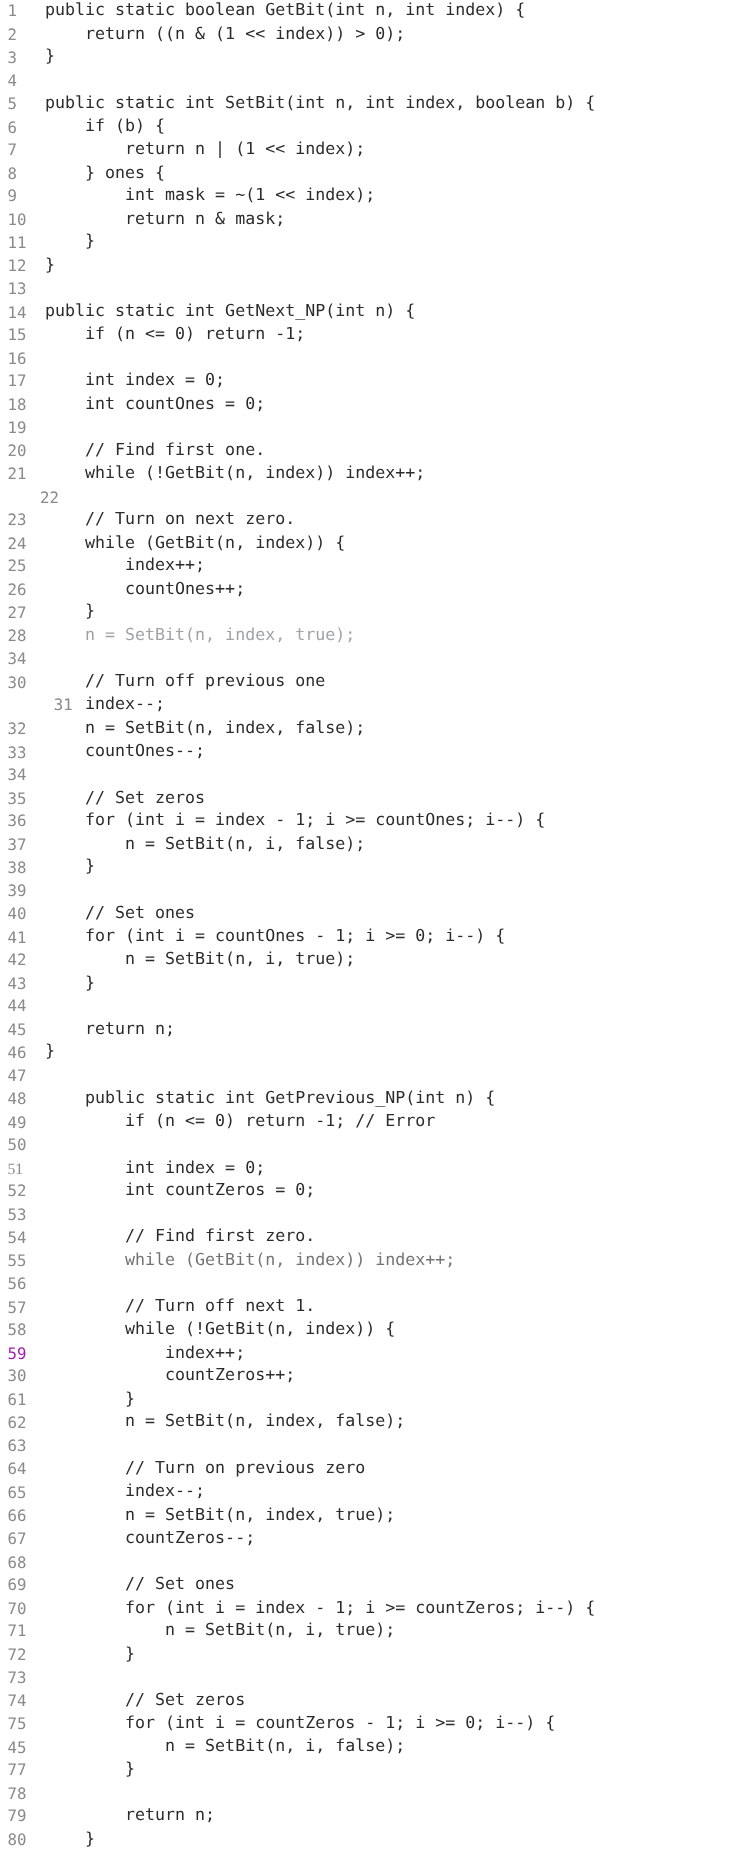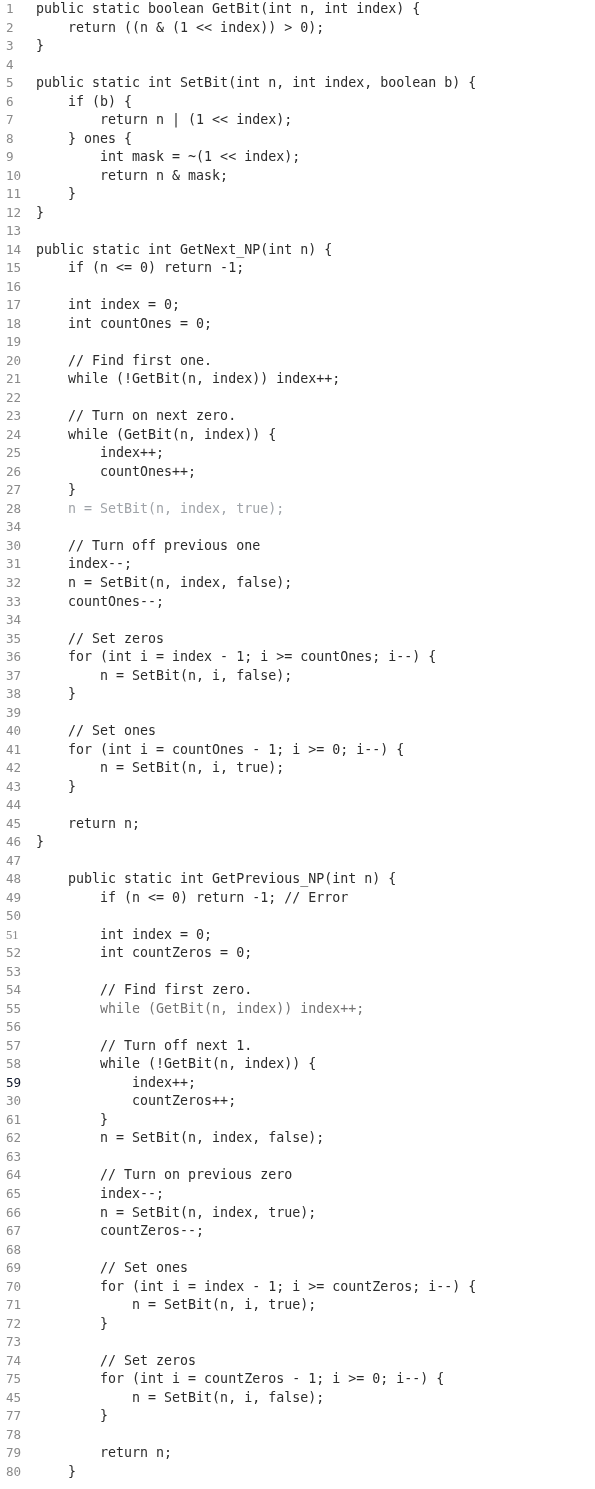--- a/index.html
+++ b/index.html
@@ -77,30 +77,30 @@
       <div class="code-line" style="top: 0px;"><span class="line-number" style="color: rgb(138, 138, 138);">12</span><span class="line-code" style="color: rgb(43, 43, 43);">}</span></div>
       <div class="code-line" style="top: 0px;"><span class="line-number" style="color: rgb(138, 138, 138);">13</span><span class="line-code" style="color: rgb(43, 43, 43);"></span></div>
       <div class="code-line" style="top: 0px;"><span class="line-number" style="color: rgb(138, 138, 138);">14</span><span class="line-code" style="color: rgb(43, 43, 43);">public static int GetNext_NP(int n) {</span></div>
       <div class="code-line" style="top: 0px;"><span class="line-number" style="color: rgb(138, 138, 138);">15</span><span class="line-code" style="color: rgb(43, 43, 43);">    if (n &lt;= 0) return -1;</span></div>
       <div class="code-line" style="top: 0px;"><span class="line-number" style="color: rgb(138, 138, 138);">16</span><span class="line-code" style="color: rgb(43, 43, 43);"></span></div>
       <div class="code-line" style="top: 0px;"><span class="line-number" style="color: rgb(138, 138, 138);">17</span><span class="line-code" style="color: rgb(43, 43, 43);">    int index = 0;</span></div>
       <div class="code-line" style="top: 0px;"><span class="line-number" style="color: rgb(138, 138, 138);">18</span><span class="line-code" style="color: rgb(43, 43, 43);">    int countOnes = 0;</span></div>
       <div class="code-line" style="top: 0px;"><span class="line-number" style="color: rgb(138, 138, 138);">19</span><span class="line-code" style="color: rgb(43, 43, 43);"></span></div>
       <div class="code-line" style="top: 0px;"><span class="line-number" style="color: rgb(138, 138, 138);">20</span><span class="line-code" style="color: rgb(43, 43, 43);">    // Find first one.</span></div>
       <div class="code-line" style="top: 0px;"><span class="line-number" style="color: rgb(138, 138, 138);">21</span><span class="line-code" style="color: rgb(43, 43, 43);">    while (!GetBit(n, index)) index++;</span></div>
-      <div class="code-line" style="top: 0px;"><span class="line-number" style="color: rgb(138, 138, 138);">22</span><span class="line-code" style="color: rgb(43, 43, 43);"></span></div>
+      <div class="code-line" style="top: 0px;"><span class="line-number" style="color: rgb(138, 138, 138); margin-left: 26px;">22</span><span class="line-code" style="color: rgb(43, 43, 43);"></span></div>
       <div class="code-line" style="top: 0px;"><span class="line-number" style="color: rgb(138, 138, 138);">23</span><span class="line-code" style="color: rgb(43, 43, 43);">    // Turn on next zero.</span></div>
       <div class="code-line" style="top: 0px;"><span class="line-number" style="color: rgb(138, 138, 138);">24</span><span class="line-code" style="color: rgb(43, 43, 43);">    while (GetBit(n, index)) {</span></div>
       <div class="code-line" style="top: 0px;"><span class="line-number" style="color: rgb(138, 138, 138);">25</span><span class="line-code" style="color: rgb(43, 43, 43);">        index++;</span></div>
       <div class="code-line" style="top: 0px;"><span class="line-number" style="color: rgb(138, 138, 138);">26</span><span class="line-code" style="color: rgb(43, 43, 43);">        countOnes++;</span></div>
       <div class="code-line" style="top: 0px;"><span class="line-number" style="color: rgb(138, 138, 138);">27</span><span class="line-code" style="color: rgb(43, 43, 43);">    }</span></div>
       <div class="code-line faded" style="top: 0px;"><span class="line-number" style="color: rgb(138, 138, 138);">28</span><span class="line-code" style="color: rgb(159, 163, 168);">    n = SetBit(n, index, true);</span></div>
       <div class="code-line" style="top: 0px;"><span class="line-number" style="color: rgb(138, 138, 138);">34</span><span class="line-code" style="color: rgb(43, 43, 43);"></span></div>
       <div class="code-line" style="top: 0px;"><span class="line-number" style="color: rgb(138, 138, 138);">30</span><span class="line-code" style="color: rgb(43, 43, 43);">    // Turn off previous one</span></div>
-      <div class="code-line" style="top: 0px;"><span class="line-number" style="color: rgb(138, 138, 138);">31</span><span class="line-code" style="color: rgb(43, 43, 43);">    index--;</span></div>
+      <div class="code-line" style="top: 0px;"><span class="line-number" style="color: rgb(138, 138, 138); margin-left: 37px;">31</span><span class="line-code" style="color: rgb(43, 43, 43);">    index--;</span></div>
       <div class="code-line" style="top: 0px;"><span class="line-number" style="color: rgb(138, 138, 138);">32</span><span class="line-code" style="color: rgb(43, 43, 43);">    n = SetBit(n, index, false);</span></div>
       <div class="code-line" style="top: 0px;"><span class="line-number" style="color: rgb(138, 138, 138);">33</span><span class="line-code" style="color: rgb(43, 43, 43);">    countOnes--;</span></div>
       <div class="code-line" style="top: 0px;"><span class="line-number" style="color: rgb(138, 138, 138);">34</span><span class="line-code" style="color: rgb(43, 43, 43);"></span></div>
       <div class="code-line" style="top: 0px;"><span class="line-number" style="color: rgb(138, 138, 138);">35</span><span class="line-code" style="color: rgb(43, 43, 43);">    // Set zeros</span></div>
       <div class="code-line" style="top: 0px;"><span class="line-number" style="color: rgb(138, 138, 138);">36</span><span class="line-code" style="color: rgb(43, 43, 43);">    for (int i = index - 1; i &gt;= countOnes; i--) {</span></div>
       <div class="code-line" style="top: 0px;"><span class="line-number" style="color: rgb(138, 138, 138);">37</span><span class="line-code" style="color: rgb(43, 43, 43);">        n = SetBit(n, i, false);</span></div>
       <div class="code-line" style="top: 0px;"><span class="line-number" style="color: rgb(138, 138, 138);">38</span><span class="line-code" style="color: rgb(43, 43, 43);">    }</span></div>
       <div class="code-line" style="top: 0px;"><span class="line-number" style="color: rgb(138, 138, 138);">39</span><span class="line-code" style="color: rgb(43, 43, 43);"></span></div>
       <div class="code-line" style="top: 0px;"><span class="line-number" style="color: rgb(138, 138, 138);">40</span><span class="line-code" style="color: rgb(43, 43, 43);">    // Set ones</span></div>
       <div class="code-line" style="top: 0px;"><span class="line-number" style="color: rgb(138, 138, 138);">41</span><span class="line-code" style="color: rgb(43, 43, 43);">    for (int i = countOnes - 1; i &gt;= 0; i--) {</span></div>
@@ -114,21 +114,21 @@
       <div class="code-line" style="top: 0px;"><span class="line-number" style="color: rgb(138, 138, 138);">49</span><span class="line-code" style="color: rgb(43, 43, 43);">        if (n &lt;= 0) return -1; // Error</span></div>
       <div class="code-line" style="top: 0px;"><span class="line-number" style="color: rgb(138, 138, 138);">50</span><span class="line-code" style="color: rgb(43, 43, 43);"></span></div>
       <div class="code-line" style="top: 0px;"><span class="line-number" style="color: rgb(138, 138, 138); font-family: Liberation Serif, serif;">51</span><span class="line-code" style="color: rgb(43, 43, 43);">        int index = 0;</span></div>
       <div class="code-line" style="top: 0px;"><span class="line-number" style="color: rgb(138, 138, 138);">52</span><span class="line-code" style="color: rgb(43, 43, 43);">        int countZeros = 0;</span></div>
       <div class="code-line" style="top: 0px;"><span class="line-number" style="color: rgb(138, 138, 138);">53</span><span class="line-code" style="color: rgb(43, 43, 43);"></span></div>
       <div class="code-line" style="top: 0px;"><span class="line-number" style="color: rgb(138, 138, 138);">54</span><span class="line-code" style="color: rgb(43, 43, 43);">        // Find first zero.</span></div>
       <div class="code-line" style="top: 0px;"><span class="line-number" style="color: rgb(138, 138, 138);">55</span><span class="line-code" style="color: #737373; text-align: right;">        while (GetBit(n, index)) index++;</span></div>
       <div class="code-line" style="top: 0px;"><span class="line-number" style="color: rgb(138, 138, 138);">56</span><span class="line-code" style="color: rgb(43, 43, 43);"></span></div>
       <div class="code-line" style="top: 0px;"><span class="line-number" style="color: rgb(138, 138, 138);">57</span><span class="line-code" style="color: rgb(43, 43, 43);">        // Turn off next 1.</span></div>
       <div class="code-line" style="top: 0px;"><span class="line-number" style="color: rgb(138, 138, 138);">58</span><span class="line-code" style="color: rgb(43, 43, 43);">        while (!GetBit(n, index)) {</span></div>
-      <div class="code-line" style="top: 0px;"><span class="line-number" style="color: #0f172a;">59</span><span class="line-code" style="color: rgb(43, 43, 43);">            index++;</span></div>
+      <div class="code-line" style="top: 0px;"><span class="line-number" style="color: #a21caf;">59</span><span class="line-code" style="color: rgb(43, 43, 43);">            index++;</span></div>
       <div class="code-line" style="top: 0px;"><span class="line-number" style="color: rgb(138, 138, 138);">30</span><span class="line-code" style="color: rgb(43, 43, 43);">            countZeros++;</span></div>
       <div class="code-line" style="top: 0px;"><span class="line-number" style="color: rgb(138, 138, 138);">61</span><span class="line-code" style="color: rgb(43, 43, 43);">        }</span></div>
       <div class="code-line" style="top: 0px;"><span class="line-number" style="color: rgb(138, 138, 138);">62</span><span class="line-code" style="color: rgb(43, 43, 43);">        n = SetBit(n, index, false);</span></div>
       <div class="code-line" style="top: 0px;"><span class="line-number" style="color: rgb(138, 138, 138);">63</span><span class="line-code" style="color: rgb(43, 43, 43);"></span></div>
       <div class="code-line" style="top: 0px;"><span class="line-number" style="color: rgb(138, 138, 138);">64</span><span class="line-code" style="color: rgb(43, 43, 43);">        // Turn on previous zero</span></div>
       <div class="code-line" style="top: 0px;"><span class="line-number" style="color: rgb(138, 138, 138);">65</span><span class="line-code" style="color: rgb(43, 43, 43);">        index--;</span></div>
       <div class="code-line" style="top: 0px;"><span class="line-number" style="color: rgb(138, 138, 138);">66</span><span class="line-code" style="color: rgb(43, 43, 43);">        n = SetBit(n, index, true);</span></div>
       <div class="code-line" style="top: 0px;"><span class="line-number" style="color: rgb(138, 138, 138);">67</span><span class="line-code" style="color: rgb(43, 43, 43);">        countZeros--;</span></div>
       <div class="code-line" style="top: 0px;"><span class="line-number" style="color: rgb(138, 138, 138);">68</span><span class="line-code" style="color: rgb(43, 43, 43);"></span></div>
       <div class="code-line" style="top: 0px;"><span class="line-number" style="color: rgb(138, 138, 138);">69</span><span class="line-code" style="color: rgb(43, 43, 43);">        // Set ones</span></div>

